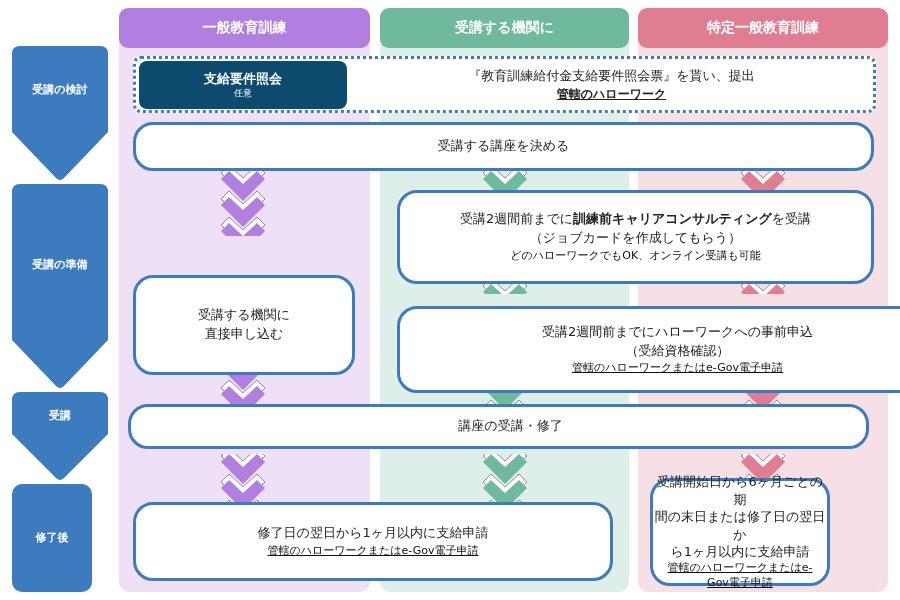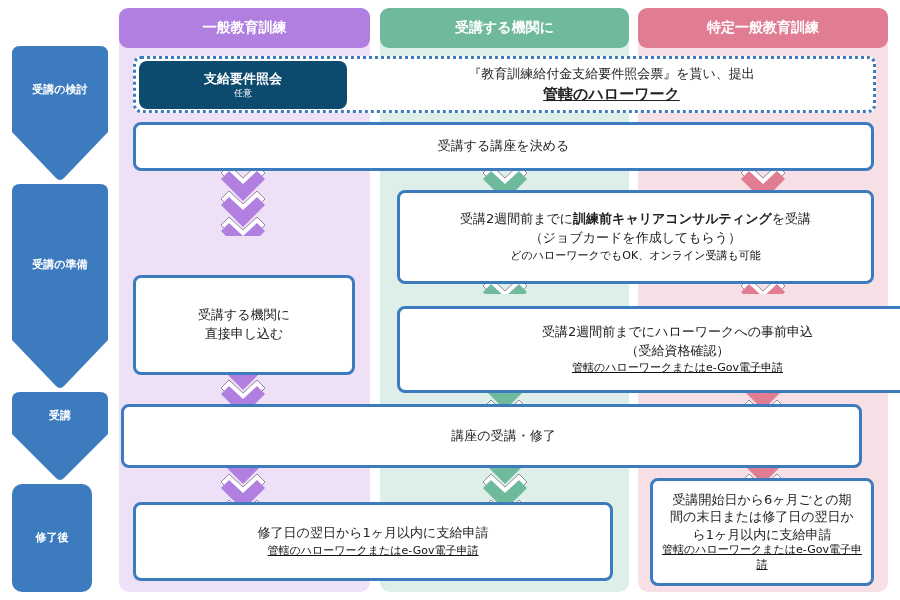--- a/index.html
+++ b/index.html
@@ -17,32 +17,32 @@
   .col-head.purple { left: 119px; width: 251px; background: #b07fe0; }
   .col-head.green  { left: 380px; width: 249px; background: #6fb99c; }
   .col-head.pink   { left: 638px; width: 250px; background: #e07d93; }
 
   
   .stage { position: absolute; left: 12px; width: 96px; }
   .stage svg { position: absolute; left: 0; top: 0; }
   .stage .lbl { position: absolute; left: 0; width: 96px; text-align: center; color: #fff; font-weight: bold; font-size: 11px; }
 
   
-  .box { position: absolute; background: #fff; border: 3px solid #3d7bbf; border-radius: 8px; display: flex; flex-direction: column; align-items: center; justify-content: center; text-align: center; font-size: 13px; line-height: 1.45; color: #222; }
+  .box { position: absolute; background: #fff; border: 3px solid #3d7bbf; border-radius: 20px; display: flex; flex-direction: column; align-items: center; justify-content: center; text-align: center; font-size: 13px; line-height: 1.45; color: #222; }
   .box .sub { font-size: 11px; font-weight: normal; color: #111; }
   .box .sub.ul { text-decoration: underline; }
   .box b { font-weight: bold; }
 
   .dotted { position: absolute; left: 133px; top: 56px; width: 743px; height: 57px; border: 3px dotted #3d7bbf; border-radius: 8px; background: #fff; }
   .inner-blue { position: absolute; left: 139px; top: 61px; width: 208px; height: 48px; background: #0c4a6e; border-radius: 8px; color: #fff; display: flex; flex-direction: column; align-items: center; justify-content: center; }
   .inner-blue .t { font-weight: bold; font-size: 13px; line-height: 1.3; }
   .inner-blue .s { font-size: 9px; line-height: 1.2; }
   .dotted-text { position: absolute; left: 347px; top: 61px; width: 529px; height: 48px; display: flex; flex-direction: column; align-items: center; justify-content: center; text-align: right; }
   .dotted-text .t { font-size: 13px; line-height: 1.45; }
-  .dotted-text .s { font-size: 15px; font-weight: bold; text-decoration: underline; line-height: 1.4; }
+  .dotted-text .s { font-size: 12px; font-weight: bold; text-decoration: underline; line-height: 1.4; }
 
   .chev { position: absolute; }
 </style>
 </head>
 <body>
 
 <div class="col-bg purple"></div>
 <div class="col-bg green"></div>
 <div class="col-bg pink"></div>
 
@@ -176,27 +176,27 @@
   <div>（ジョブカードを作成してもらう）</div>
   <div class="sub">どのハローワークでもOK、オンライン受講も可能</div>
 </div>
 
 <div class="box" style="left:397px;top:306px;width:561px;height:87px;">
   <div>受講2週間前までにハローワークへの事前申込</div>
   <div>（受給資格確認）</div>
   <div class="sub ul">管轄のハローワークまたはe-Gov電子申請</div>
 </div>
 
-<div class="box" style="left:121px;top:404px;width:741px;height:64px;padding-left:24px;">
+<div class="box" style="left:128px;top:404px;width:741px;height:45px;padding-left:24px;">
   <div>講座の受講・修了</div>
 </div>
 
 <div class="box" style="left:133px;top:502px;width:480px;height:79px;">
   <div>修了日の翌日から1ヶ月以内に支給申請</div>
   <div class="sub ul">管轄のハローワークまたはe-Gov電子申請</div>
 </div>
 
-<div class="box" style="left:650px;top:478px;width:224px;height:108px;line-height:1.35;">
+<div class="box" style="left:650px;top:478px;width:180px;height:108px;line-height:1.35;">
   <div>受講開始日から6ヶ月ごとの期</div>
   <div>間の末日または修了日の翌日か</div>
   <div>ら1ヶ月以内に支給申請</div>
   <div class="sub ul" style="padding:0 6px;">管轄のハローワークまたはe-Gov電子申請</div>
 </div>
 
 </body></html>

